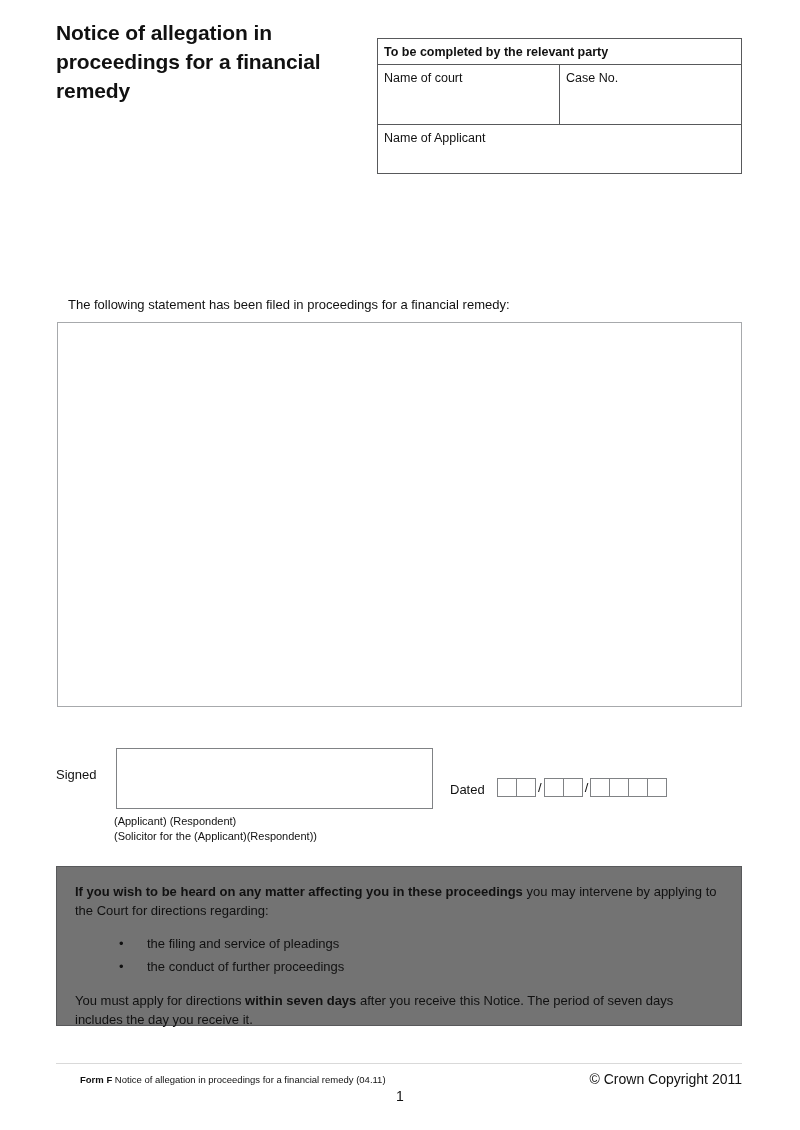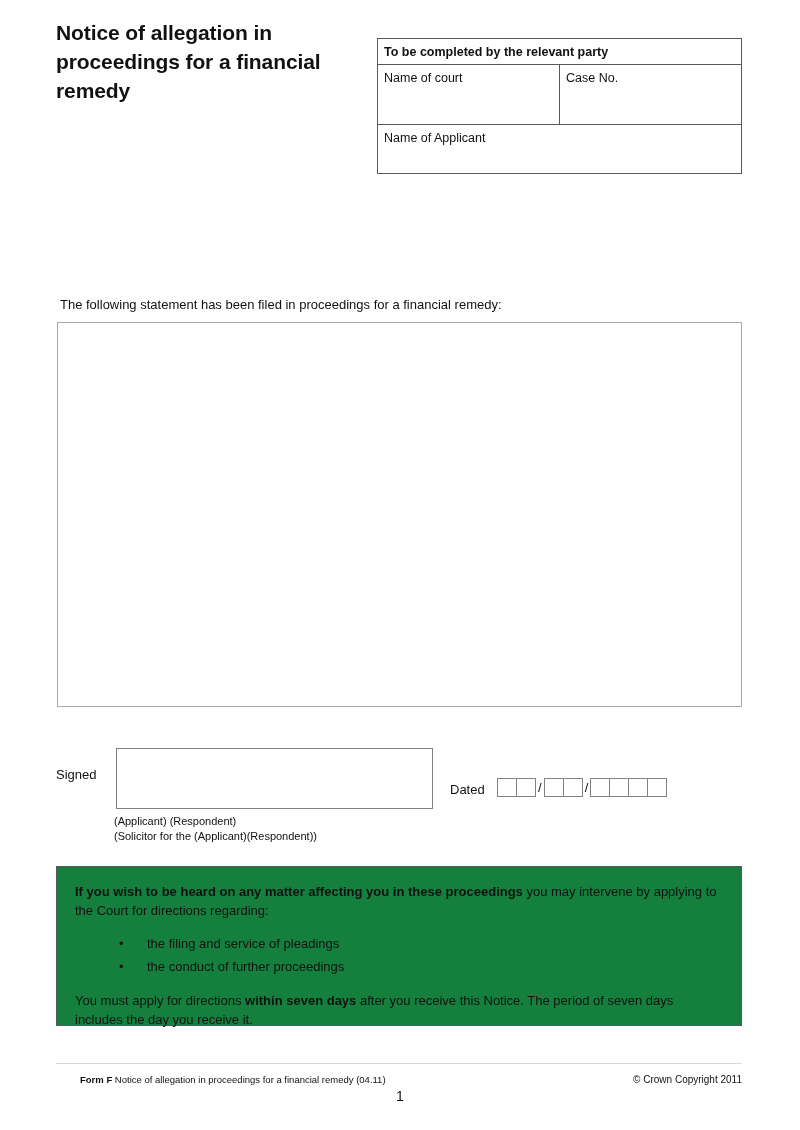--- a/index.html
+++ b/index.html
@@ -50,21 +50,21 @@
     height: 14px;
     padding-bottom: 4px;
   }
   .court-table td.tall   { height: 54px; }
   .court-table td.medium { height: 43px; }
   .court-table td.med2   { height: 50px; }
 
   
   .statement-intro {
     position: absolute;
-    left: 60px;
+    left: 68px;
     top: 296px;
     font-size: 13px;
     line-height: 17px;
     color: #111111;
   }
   .statement-box {
     position: absolute;
     left: 57px;
     top: 322px;
     width: 683px;
@@ -136,21 +136,21 @@
 
   
   .notice-box {
     position: absolute;
     left: 56px;
     top: 866px;
     width: 686px;
     height: 160px;
     border: 1px solid #58595b;
     box-sizing: border-box;
-    background: #15803d;
+    background: #737373;
   }
   .notice-inner {
     padding: 15px 18px 0 18px;
   }
   .notice-para {
     font-size: 13px;
     line-height: 19px;
     color: #111111;
     margin: 0;
   }
@@ -190,21 +190,21 @@
     top: 1073px;
     font-size: 9.5px;
     line-height: 13px;
     color: #111111;
     margin-left: 24px;
   }
   .footer-right {
     position: absolute;
     right: 58px;
     top: 1073px;
-    font-size: 10px;
+    font-size: 14px;
     line-height: 13px;
     color: #111111;
   }
   .page-number {
     position: absolute;
     left: 0;
     right: 0;
     top: 1087px;
     text-align: center;
     font-size: 14px;

